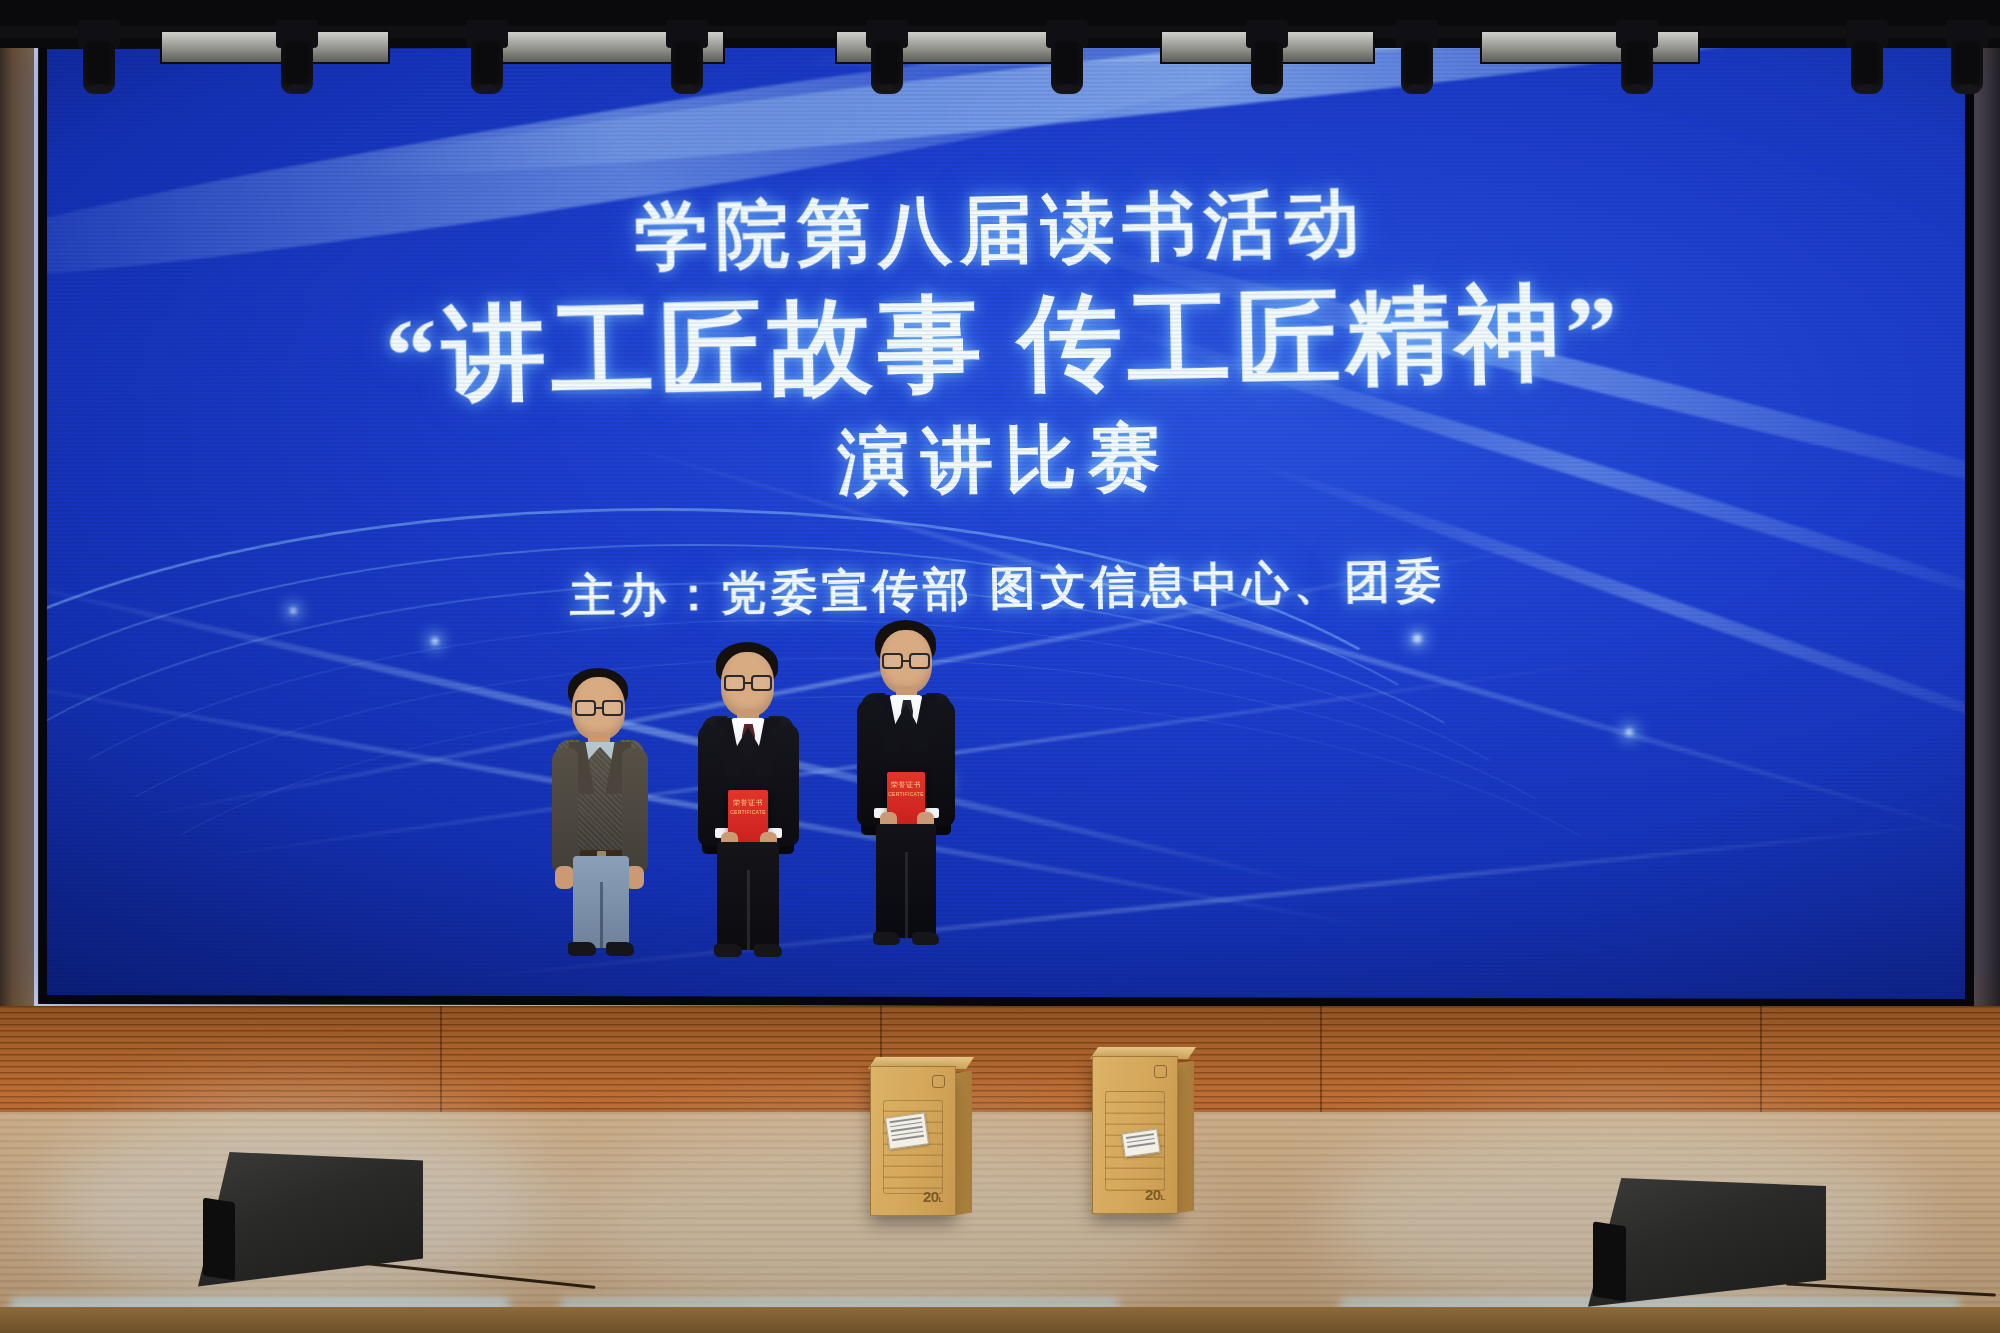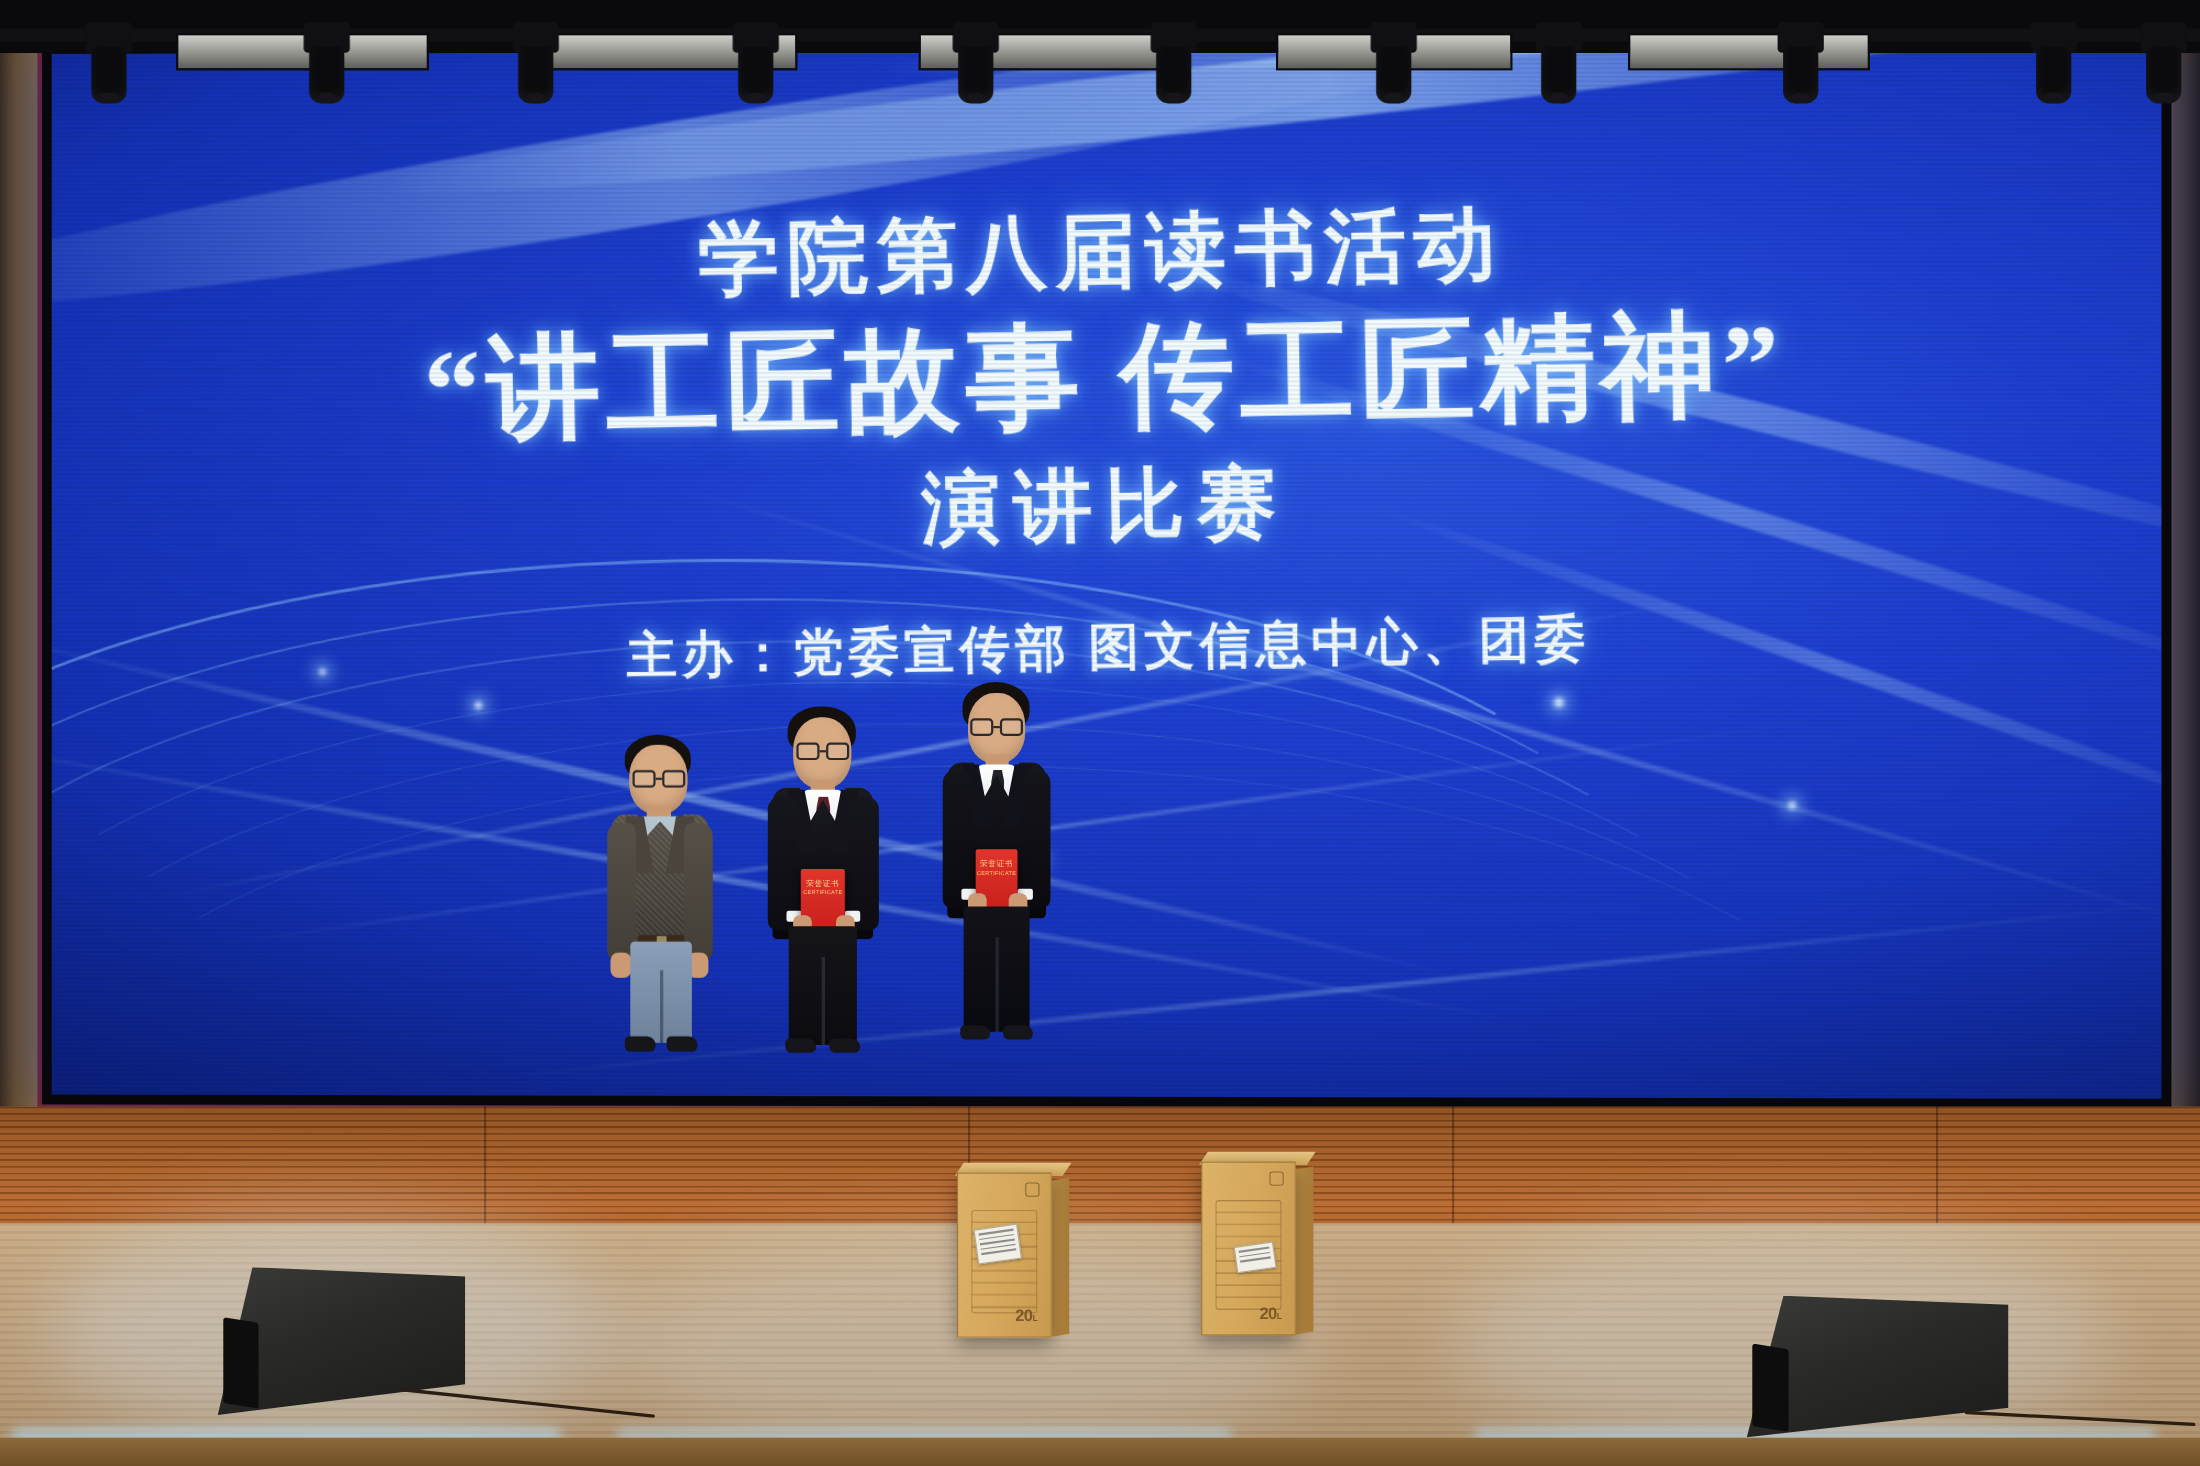--- a/index.html
+++ b/index.html
@@ -1,18 +1,18 @@
 <!DOCTYPE html>
 <html><head>
 <meta charset="utf-8">
 <style>
   html,body{margin:0;padding:0;background:#000;}
   body{width:2000px;height:1333px;overflow:hidden;font-family:"Liberation Sans",sans-serif;}
 
-  #scene{position:relative;width:2000px;height:1333px;overflow:hidden;background:#7f1d1d;}
+  #scene{position:relative;width:2000px;height:1333px;overflow:hidden;background:#e5e5e5;}
 
   
   .wall-left{position:absolute;left:0;top:0;width:34px;height:1040px;
     background:linear-gradient(90deg,#3a2a15 0%,#6d4e22 40%,#8a6830 100%);}
   .wall-right{position:absolute;right:0;top:0;width:30px;height:1060px;
     background:linear-gradient(270deg,#241a0e 0%,#4e3a1c 60%,#6b4f26 100%);}
 
   
   .wood-band{position:absolute;left:0;right:0;top:1006px;height:128px;
     background:

